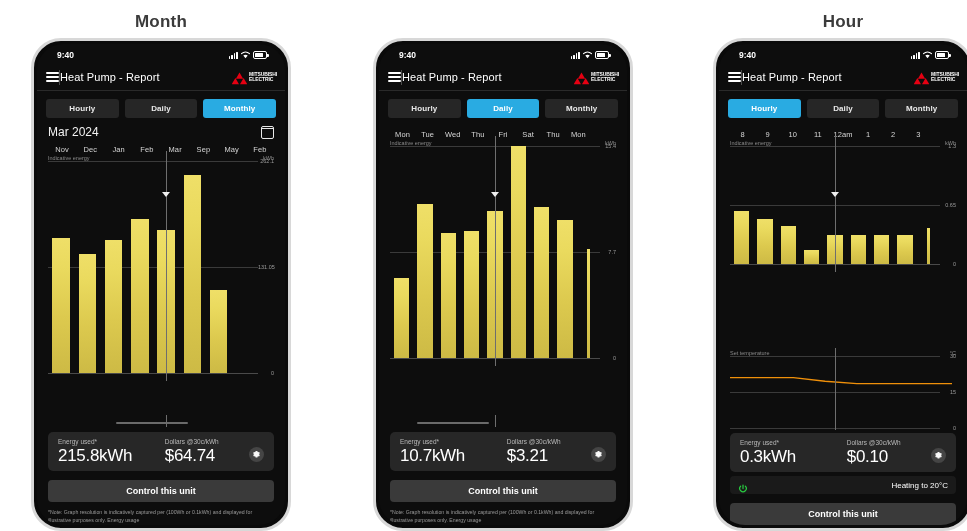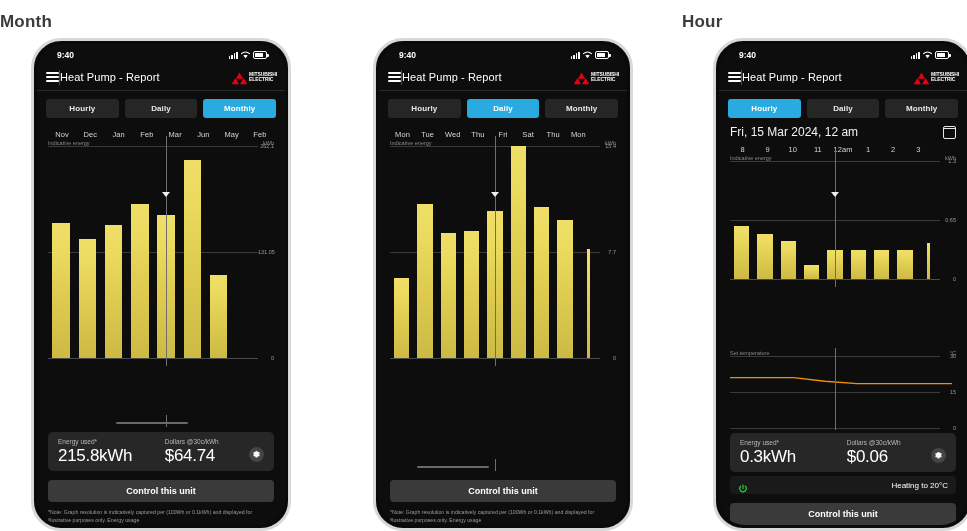--- a/index.html
+++ b/index.html
@@ -10,20 +10,21 @@
     overflow: hidden;
   }
   .stage { position: relative; width: 967px; height: 531px; }
 
   
   .panel { position: absolute; top: 0; width: 322px; height: 531px; }
   .panel.p1 { left: 0; }
   .panel.p2 { left: 342px; }
   .panel.p3 { left: 682px; }
   .panel-title {
+    text-align: center;
     font-size: 17px;
     font-weight: bold;
     color: #3b3b3b;
     letter-spacing: .2px;
     margin-top: 12px;
     height: 24px;
   }
 
   
   .phone {
@@ -258,27 +259,31 @@
                   <span>MITSUBISHI</span>
                   <span>ELECTRIC</span>
                 </div>
               </div>
             </div>
             <div class="tabs">
               <div class="tab">Hourly</div>
               <div class="tab">Daily</div>
               <div class="tab active">Monthly</div>
             </div>
+            <div class="daterow">
+              <div class="date-label">Mar 2024</div>
+              <div class="cal-icon"></div>
+            </div>
             <div class="xlabels">
               <span>Nov</span>
               <span>Dec</span>
               <span>Jan</span>
               <span>Feb</span>
               <span>Mar</span>
-              <span>Jun</span>
+              <span>Sep</span>
               <span>May</span>
               <span>Feb</span>
             </div>
             <div class="chartwrap">
               <div class="chart-head">
                 <div class="chart-cap">Indicative energy</div>
                 <div class="chart-unit">kWh</div>
               </div>
               <div class="plot" style="height: 212px;">
                 <div class="gridline" style="top: 0px;"></div>
@@ -446,20 +451,36 @@
                     <div class="bar narrow" style="height: 108.753px;"></div>
                   </div>
                 </div>
                 <div class="cursor-line" style="left: calc(50% - 8px);"></div>
               </div>
             </div>
             <div style="position: relative; height: 8px; margin: 0px 11px;">
               <div class="scrollbar" style="top: 3px; width: 32%; left: 12%;"></div>
               <div class="cursor-line" style="left: calc(50% - 8px); top: -4px; bottom: 0px;"></div>
             </div>
+            <div class="summary">
+              <div class="sum-col c1">
+                <div class="sum-label">Energy used*</div>
+                <div class="sum-value">10.7kWh</div>
+              </div>
+              <div class="sum-col">
+                <div class="sum-label">Dollars @30c/kWh</div>
+                <div class="sum-value">$3.21</div>
+              </div>
+              <div class="gear">
+                <svg width="9" height="9" viewBox="0 0 16 16">
+                  <path fill="#fff" d="M8 5.2a2.8 2.8 0 1 0 0 5.6 2.8 2.8 0 0 0 0-5.6zm0 4.2a1.4 1.4 0 1 1 0-2.8 1.4 1.4 0 0 1 0 2.8z"></path>
+                  <path fill="#fff" d="M14 9.1l-1.2-.7c.1-.3.1-.6.1-.9s0-.6-.1-.9l1.2-.7-1.5-2.6-1.2.7c-.5-.4-1-.7-1.6-.9V1.7H6.3v1.4c-.6.2-1.1.5-1.6.9l-1.2-.7L2 5.9l1.2.7c-.1.3-.1.6-.1.9s0 .6.1.9L2 9.1l1.5 2.6 1.2-.7c.5.4 1 .7 1.6.9v1.4h3.4v-1.4c.6-.2 1.1-.5 1.6-.9l1.2.7L14 9.1z" opacity=".95"></path>
+                </svg>
+              </div>
+            </div>
             <div class="control">Control this unit</div>
             <div class="note">*Note: Graph resolution is indicatively captured per (100Wh or 0.1kWh) and displayed for illustrative purposes only. Energy usage</div>
             <div class="cursor-tri" style="left: calc(50% - 12px); position: absolute; top: 148px;"></div>
           </div>
         </div>
       </div>
       <div class="panel p3">
         <div class="panel-title">Hour</div>
         <div class="phone">
           <div class="btn-side left1"></div>
@@ -504,24 +525,20 @@
                   <span>MITSUBISHI</span>
                   <span>ELECTRIC</span>
                 </div>
               </div>
             </div>
             <div class="tabs">
               <div class="tab active">Hourly</div>
               <div class="tab">Daily</div>
               <div class="tab">Monthly</div>
             </div>
-            <div class="daterow">
-              <div class="date-label">Fri, 15 Mar 2024, 12 am</div>
-              <div class="cal-icon"></div>
-            </div>
             <div class="xlabels">
               <span>8</span>
               <span>9</span>
               <span>10</span>
               <span>11</span>
               <span>12am</span>
               <span>1</span>
               <span>2</span>
               <span>3</span>
               <span></span>
@@ -588,21 +605,21 @@
                 <div class="cursor-line" style="left: calc(50% - 8px); top: -8px; bottom: -2px;"></div>
               </div>
             </div>
             <div class="summary">
               <div class="sum-col c1">
                 <div class="sum-label">Energy used*</div>
                 <div class="sum-value">0.3kWh</div>
               </div>
               <div class="sum-col">
                 <div class="sum-label">Dollars @30c/kWh</div>
-                <div class="sum-value">$0.06</div>
+                <div class="sum-value">$0.10</div>
               </div>
               <div class="gear">
                 <svg width="9" height="9" viewBox="0 0 16 16">
                   <path fill="#fff" d="M8 5.2a2.8 2.8 0 1 0 0 5.6 2.8 2.8 0 0 0 0-5.6zm0 4.2a1.4 1.4 0 1 1 0-2.8 1.4 1.4 0 0 1 0 2.8z"></path>
                   <path fill="#fff" d="M14 9.1l-1.2-.7c.1-.3.1-.6.1-.9s0-.6-.1-.9l1.2-.7-1.5-2.6-1.2.7c-.5-.4-1-.7-1.6-.9V1.7H6.3v1.4c-.6.2-1.1.5-1.6.9l-1.2-.7L2 5.9l1.2.7c-.1.3-.1.6-.1.9s0 .6.1.9L2 9.1l1.5 2.6 1.2-.7c.5.4 1 .7 1.6.9v1.4h3.4v-1.4c.6-.2 1.1-.5 1.6-.9l1.2.7L14 9.1z" opacity=".95"></path>
                 </svg>
               </div>
             </div>
             <div class="statusrow">
               <div class="power-ico"><svg width="10" height="10" viewBox="0 0 12 12">

